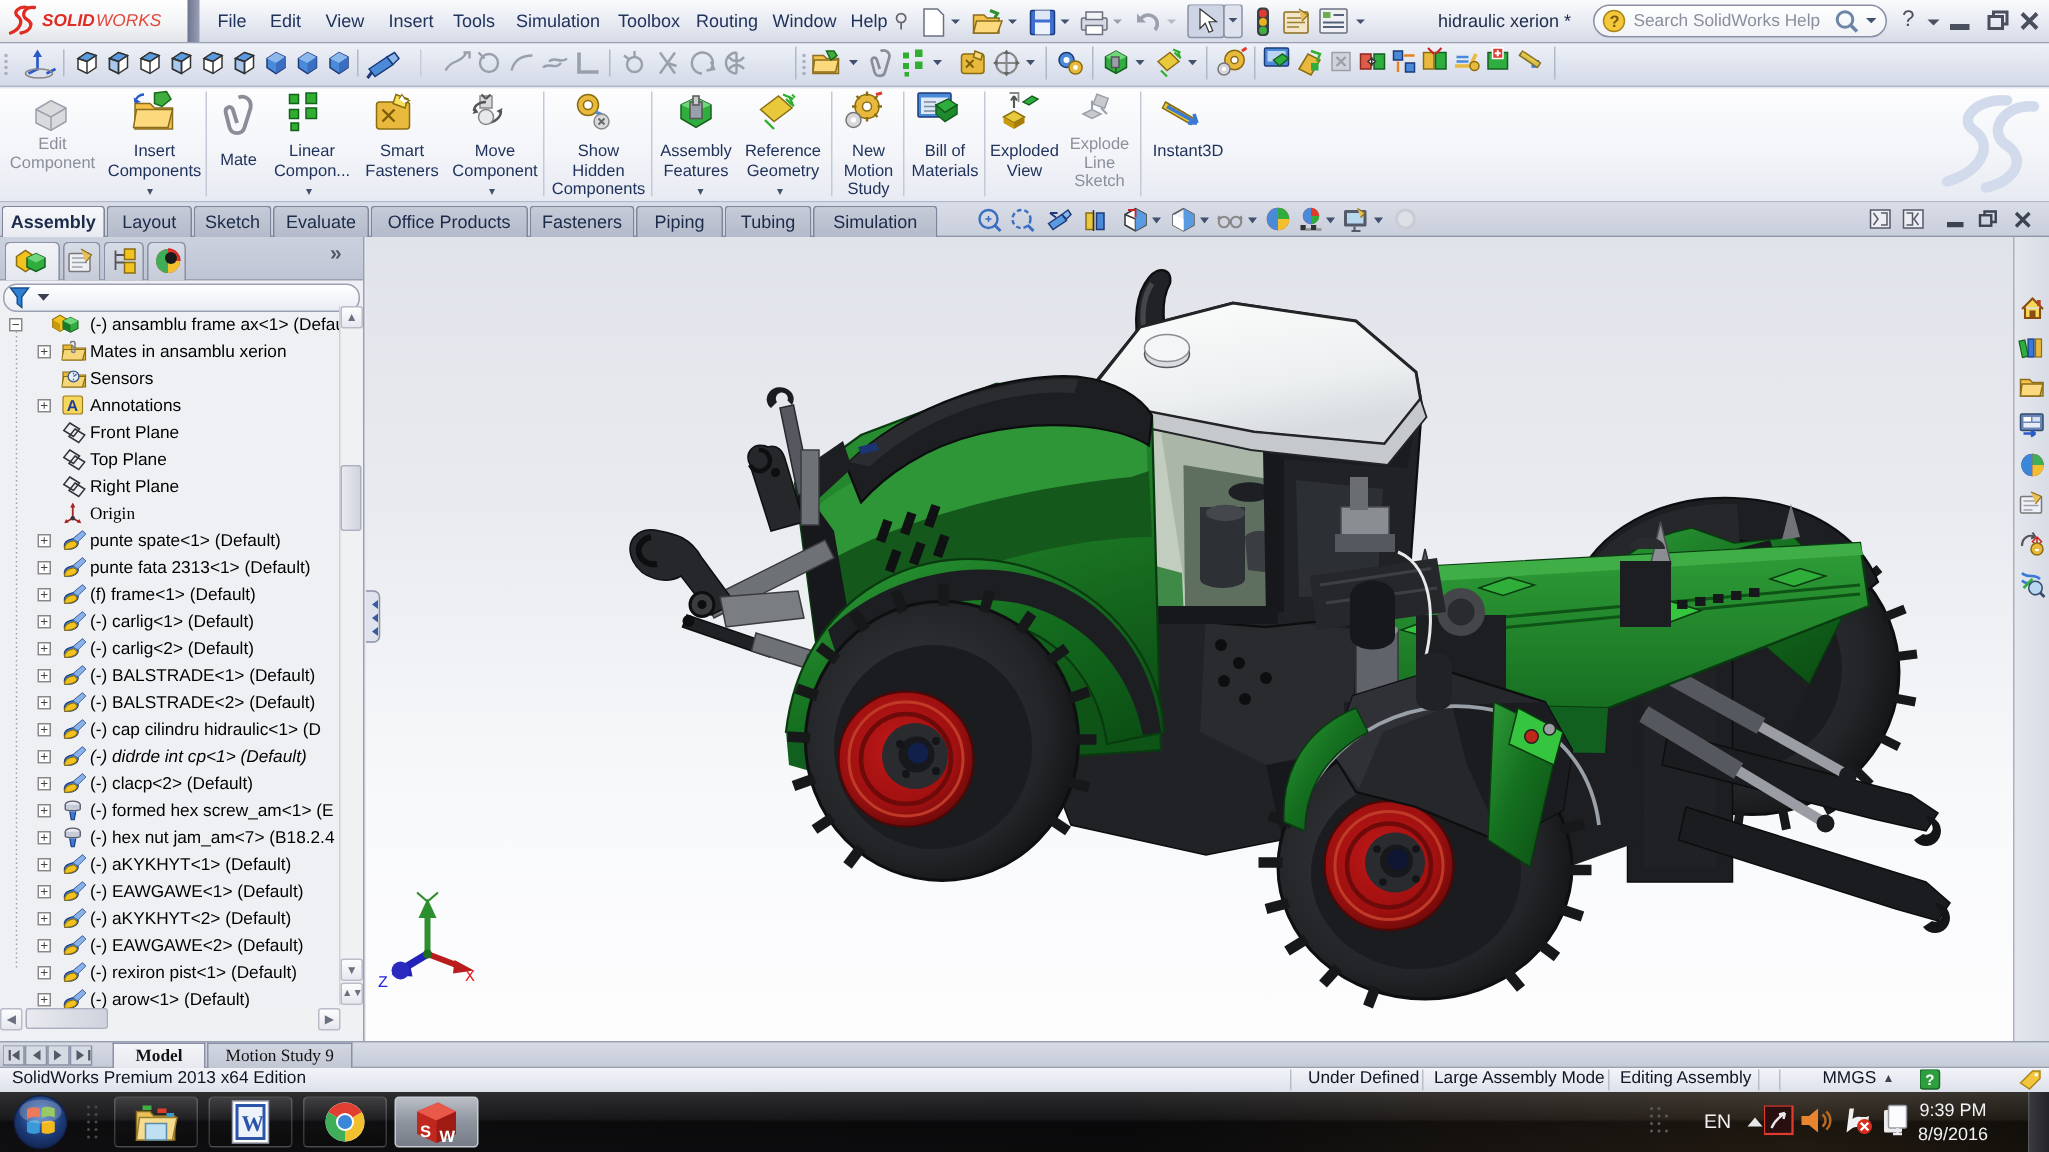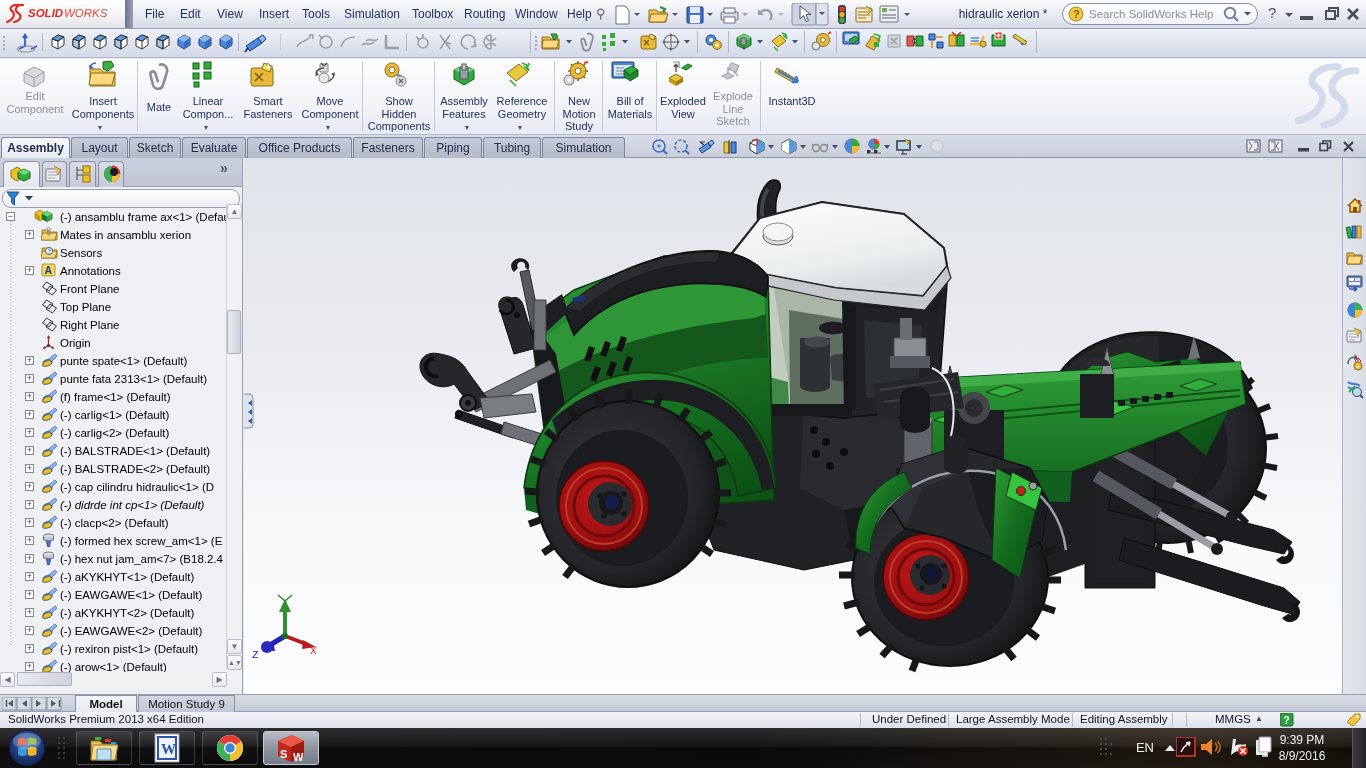--- a/index.html
+++ b/index.html
@@ -65,21 +65,21 @@
   
   #viewport { position:absolute; top:0; left:244px; width:1098px; height:536px;
     background:linear-gradient(#e0e3e9, #e9ebf0 35%, #f8f9fb 70%, #fdfdfe 100%); }
   #taskpane { position:absolute; top:0; right:0; width:24px; height:536px;
     background:linear-gradient(90deg,#e4e7ed,#d8dce5); border-left:1px solid #aab0c0; }
 
   
   #modeltabs { position:absolute; top:694px; left:0; width:1366px; height:18px;
     background:linear-gradient(#d7dbe5,#c6cbd8); border-top:1px solid #9aa0b2; border-bottom:1px solid #9aa0b2; }
   .mtab { position:absolute; top:0; height:17px; font-size:11.5px; line-height:16px; text-align:center;
-    border:1px solid #8a90a5; border-bottom:none; background:linear-gradient(#d2d6e0,#c2c7d5); color:#111; }
+    border:1px solid #8a90a5; border-bottom:none; background:linear-gradient(#d2d6e0,#c2c7d5); color:#111;font-family:Liberation Serif, serif; }
   .mtab.active { background:linear-gradient(#f4f5f8,#e6e9ef); font-weight:bold; }
 
   
   #statusbar { position:absolute; top:712px; left:0; width:1366px; height:16px;
     background:linear-gradient(#f2f4f8,#dde1ea); font-size:11.5px; color:#101423;text-align:right; }
   .ssep { position:absolute; top:1px; width:1px; height:14px; background:#b8bdca; }
 
   
   #taskbar { position:absolute; top:728px; left:0; width:1366px; height:40px;
     background:linear-gradient(90deg, #111113 0%, #0c0c0e 55%, #1c1712 75%, #251d14 88%, #16120c 100%); }
@@ -1108,21 +1108,21 @@
               </svg></span>
             <span class="abs" style="left:60px; top:0;">Top Plane</span>
           </div>
       <div class="trow" style="top:112px; left:0; width:227px;">
             <span class="abs" style="left:41px; top:1px;"><svg width="17" height="15" viewBox="0 0 17 15">
                 <path d="M5.5 1 L12 5 L8 10 L1.5 6 z" fill="none" stroke="#33343a" stroke-width="1"></path>
                 <path d="M9 5 L15.5 9 L11.5 14 L5 10 z" fill="none" stroke="#33343a" stroke-width="1"></path>
               </svg></span>
             <span class="abs" style="left:60px; top:0;">Right Plane</span>
           </div>
-      <div class="trow" style="top:130px; left:0; width:227px;">
+      <div class="trow" style="top:130px; left:0; width:227px;font-family:Liberation Serif, serif;">
             <span class="abs" style="left:41px; top:1px;"><svg width="15" height="15" viewBox="0 0 15 15">
                 <path d="M7.5 1.5 v9 M3 13 L7.5 10.5 M12 13 L7.5 10.5" stroke="#a82222" stroke-width="1.2" fill="none"></path>
                 <path d="M7.5 0 l-1.7 3.4 h3.4 z" fill="#a82222"></path>
                 <path d="M1.8 13.8 l3 -0.4 -1.7 -2.4 z" fill="#a82222"></path>
                 <path d="M13.2 13.8 l-3 -0.4 1.7 -2.4 z" fill="#a82222"></path>
                 <circle cx="7.5" cy="10.5" r="1.5" fill="#33343a"></circle>
               </svg></span>
             <span class="abs" style="left:60px; top:0;">Origin</span>
           </div>
       <div class="trow" style="top:148px; left:0; width:227px;">

